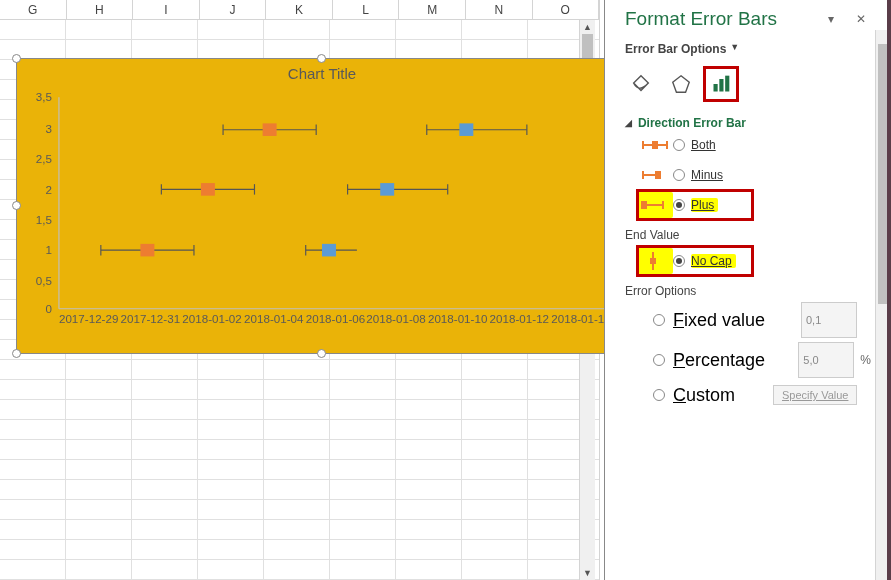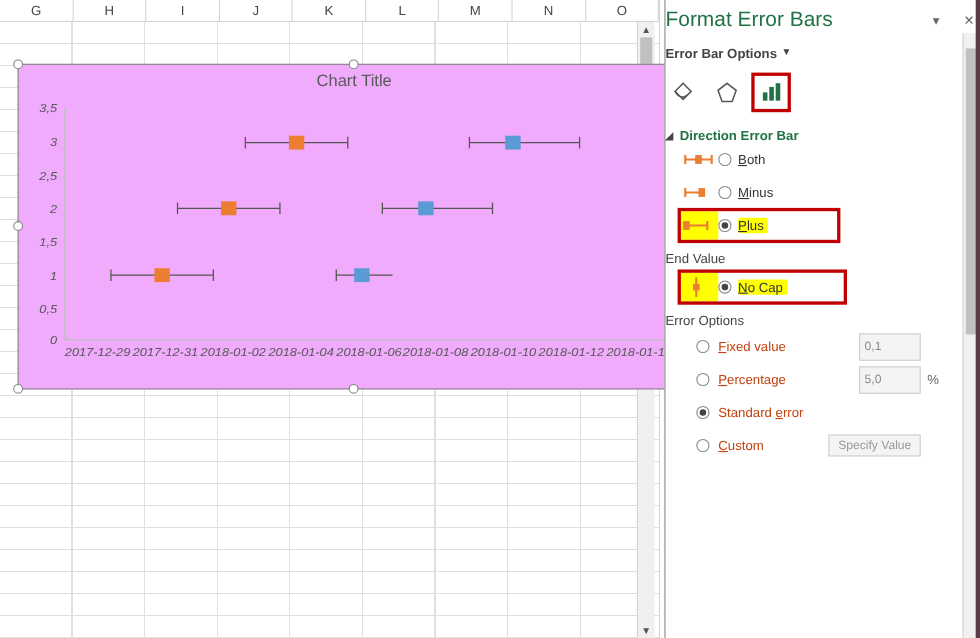--- a/index.html
+++ b/index.html
@@ -8,79 +8,79 @@
   
   .sheet-area { position: absolute; left: 0; top: 0; width: 600px; height: 580px; background: #fff; border-right: 1px solid #d4d4d4; }
   .col-headers { display: flex; height: 20px; border-bottom: 1px solid #d4d4d4; background: #fff; }
   .col-header { flex: 1; text-align: center; font-size: 12px; color: #444; border-right: 1px solid #d4d4d4; line-height: 20px; }
   .grid { position: absolute; top: 20px; left: 0; right: 0; bottom: 0; background-image: 
     repeating-linear-gradient(to right, transparent 0, transparent 65px, #e0e0e0 65px, #e0e0e0 66px),
     repeating-linear-gradient(to bottom, transparent 0, transparent 19px, #e0e0e0 19px, #e0e0e0 20px);
   }
 
   
-  .chart-container { position: absolute; left: 16px; top: 58px; width: 612px; height: 296px; background: #f0abfc; border: 1px solid #888; }
+  .chart-container { position: absolute; left: 16px; top: 58px; width: 612px; height: 296px; background: #eab308; border: 1px solid #888; }
   .chart-handle { position: absolute; width: 9px; height: 9px; border: 1px solid #888; background: #fff; border-radius: 50%; }
   .h-tl { left: -5px; top: -5px; }
   .h-t  { left: 50%; top: -5px; margin-left: -5px; }
   .h-tr { right: -5px; top: -5px; }
   .h-l  { left: -5px; top: 50%; margin-top: -5px; }
   .h-r  { right: -5px; top: 50%; margin-top: -5px; }
   .h-bl { left: -5px; bottom: -5px; }
   .h-b  { left: 50%; bottom: -5px; margin-left: -5px; }
   .h-br { right: -5px; bottom: -5px; }
 
   .chart-title { text-align: center; font-size: 15px; color: #595959; padding-top: 6px; }
-  .plot-area { position: absolute; left: 14px; top: 34px; right: 14px; bottom: 40px; font-style: italic; }
+  .plot-area { position: absolute; left: 14px; top: 34px; right: 14px; bottom: 40px; }
   .plot-area svg { width: 100%; height: 100%; overflow: visible; }
   .axis-line { stroke: #bfbfbf; stroke-width: 1; }
   .tick-label { font-size: 10px; fill: #595959; }
   .series1 .marker { fill: #ED7D31; }
   .series2 .marker { fill: #5B9BD5; }
   .errbar { stroke: #555; stroke-width: 1; }
   
   
   .sheet-vscroll { position: absolute; right: 4px; top: 20px; width: 16px; bottom: 0; background: #f0f0f0; border-left: 1px solid #d4d4d4; }
   .sheet-vscroll .thumb { position: absolute; top: 14px; left: 2px; right: 2px; height: 120px; background: #c0c0c0; }
   .sheet-vscroll .arrow-up, .sheet-vscroll .arrow-down { position: absolute; left: 0; right: 0; height: 14px; text-align: center; font-size: 9px; color: #555; line-height:14px;}
   .sheet-vscroll .arrow-up{top:0;} .sheet-vscroll .arrow-down{bottom:0;}
 
   
-  .format-panel { position: absolute; left: 604px; top: 0; right: 0; height: 100%; background: #fff; border-left: 1px solid #888; padding: 8px 0; }
+  .format-panel { position: absolute; left: 604px; top: 0; right: 0; height: 100%; background: #fff; border-left: 1px solid #888; padding: 8px 20px; }
   .panel-scroll { position: absolute; right: 0; top: 30px; bottom: 0; width: 16px; background: #f0f0f0; border-left: 1px solid #d4d4d4;}
   .panel-scroll .thumb{position:absolute;top:14px;left:2px;right:2px;height:260px;background:#c0c0c0;}
   .panel-header { display: flex; align-items: center; }
   .panel-title { color: #217346; font-size: 19px; font-weight: 400; flex: 1; }
   .panel-btn { width: 20px; height: 20px; display: inline-flex; align-items: center; justify-content: center; color: #666; font-size: 12px; cursor: pointer; margin-left: 10px;}
   .panel-sub { margin-top: 12px; font-size: 12px; font-weight: bold; color: #444; display: flex; align-items: flex-start;}
   .panel-sub .tri { margin-left:4px; font-size:9px; color:#444;}
   .tab-icons { display: flex; gap: 12px; margin-top: 10px; padding: 4px 2px; }
   .tab-icon { width: 28px; height: 28px; display:flex; align-items:center; justify-content:center;}
   .tab-icon.selected { outline: 3px solid #c00000; outline-offset: 1px; }
   
   .section-title { font-size: 12px; color: #217346; font-weight: bold; margin-top: 14px; display: flex; align-items: center;}
   .section-arrow { font-size: 9px; color: #444; margin-right: 6px;}
   .section-label { font-size: 12px; color: #444; margin-top: 8px; margin-bottom: 4px; }
   
   .option-row { display: flex; align-items: center; height: 30px; margin-left: 12px; position: relative;}
   .option-row .glyph { width: 36px; height: 26px; display:flex; align-items:center; justify-content:center; flex-shrink:0;}
   .radio { width: 12px; height: 12px; border: 1px solid #888; border-radius: 50%; margin-right: 6px; display:inline-flex; align-items:center; justify-content:center; flex-shrink:0;}
   .radio.checked::after { content:""; width:6px; height:6px; border-radius:50%; background:#444;}
-  .option-label { font-size: 12px; color: #333; }
+  .option-label { font-size: 12px; color: #333; text-decoration: underline; }
   .option-label u { text-decoration: underline; }
   
   .hl-yellow { background: #ffff00; padding: 0 4px 0 0; border-radius:2px;}
   .red-box { outline: 3px solid #c00000; outline-offset: -2px; padding: 2px 6px 2px 0;}
   
   .amount-row { display:flex; align-items:center; margin: 4px 0 4px 28px; min-height: 26px;}
   .amount-row .radio { margin-right: 8px; }
-  .amount-row .lbl { font-size: 12px; color: #c2410c; width: 128px; }
-  .amount-row .inp { width: 56px; height: 25px; font-size: 11px; border: 1px solid #ccc; background: #f4f4f4; color: #888; padding: 0 4px;}
+  .amount-row .lbl { font-size: 18px; color: #000000; width: 128px; }
+  .amount-row .inp { width: 56px; height: 36px; font-size: 11px; border: 1px solid #ccc; background: #f4f4f4; color: #888; padding: 0 4px;}
   .amount-row .pct { margin-left: 6px; font-size: 12px; color: #666;}
-  .spec-btn { font-size: 11px; padding: 3px 8px; border: 1px solid #ccc; background: #f4f4f4; color: #999;}
+  .spec-btn { font-size: 11px; padding: 3px 8px; border: 1px solid #ccc; background: #f4f4f4; color: #999; text-decoration: underline;}
 
   
   .right-strip { position:absolute; right:0; top:0; width:4px; height:100%; background:#5a3d49;}
 </style>
 </head>
 <body>
 
 <div class="sheet-area">
   <div class="col-headers">
     <div class="col-header">G</div>
@@ -236,34 +236,34 @@
     <span class="glyph">
         <svg width="28" height="14">
           <line x1="2" y1="7" x2="18" y2="7" stroke="#ED7D31" stroke-width="2"></line>
           <line x1="2" y1="3" x2="2" y2="11" stroke="#ED7D31" stroke-width="2"></line>
           <rect x="14" y="3" width="6" height="8" fill="#ED7D31"></rect>
         </svg>
       </span>
     <span class="radio"></span>
     <span class="option-label"><u>M</u>inus</span>
   </div>
-  <div class="option-row red-box" style="width:146px;">
+  <div class="option-row red-box" style="width:116px;">
     <span class="glyph hl-yellow">
         <svg width="28" height="14">
           <rect x="2" y="3" width="6" height="8" fill="#ED7D31"></rect>
           <line x1="6" y1="7" x2="24" y2="7" stroke="#ED7D31" stroke-width="2"></line>
           <line x1="24" y1="3" x2="24" y2="11" stroke="#ED7D31" stroke-width="2"></line>
         </svg>
       </span>
     <span class="radio checked"></span>
     <span class="option-label hl-yellow"><u>P</u>lus</span>
   </div>
 
   <div class="section-label">End Value</div>
-  <div class="option-row red-box" style="width:152px;">
+  <div class="option-row red-box" style="width:116px;">
     <span class="glyph hl-yellow">
         <svg width="14" height="22">
           <line x1="7" y1="2" x2="7" y2="20" stroke="#ED7D31" stroke-width="2"></line>
           <rect x="4" y="8" width="6" height="6" fill="#ED7D31"></rect>
         </svg>
       </span>
     <span class="radio checked"></span>
     <span class="option-label hl-yellow"><u>N</u>o Cap</span>
   </div>
 
@@ -273,24 +273,20 @@
     <span class="lbl"><u>F</u>ixed value</span>
     <input class="inp" disabled="" value="0,1" style="">
   </div>
   <div class="amount-row">
     <span class="radio"></span>
     <span class="lbl"><u>P</u>ercentage</span>
     <input class="inp" disabled="" value="5,0" style="">
     <span class="pct">%</span>
   </div>
   <div class="amount-row">
-    <span class="radio checked"></span>
-    <span class="lbl">Standard <u>e</u>rror</span>
-  </div>
-  <div class="amount-row">
     <span class="radio"></span>
     <span class="lbl" style="width:100px;"><u>C</u>ustom</span>
     <button class="spec-btn" disabled="">Specify Value</button>
   </div>
 
   <div class="panel-scroll">
     <div class="thumb"></div>
   </div>
 </div>
 

